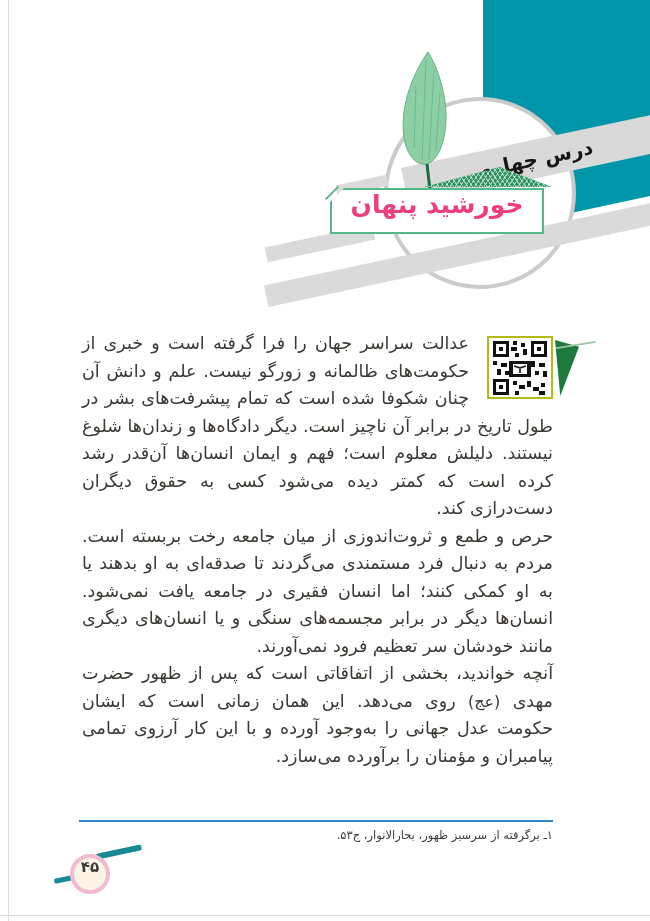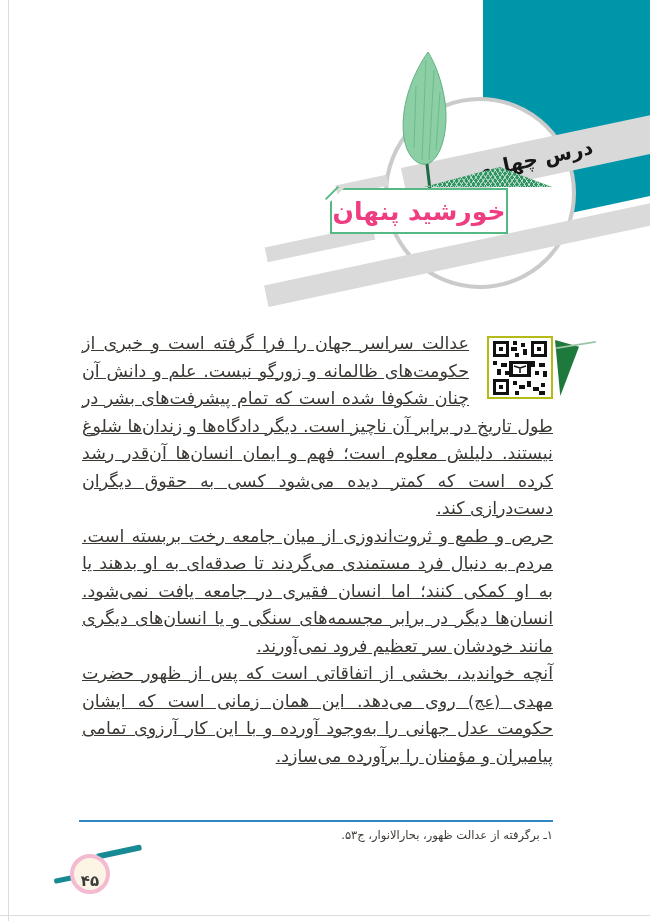--- a/index.html
+++ b/index.html
@@ -41,24 +41,24 @@
   .leaf-wrap{position:absolute; left:398px; top:52px; width:56px; height:138px; z-index:5;}
   .roof{
     position:absolute; left:424px; top:167px; width:128px; height:20px; z-index:6;
     background:
       repeating-linear-gradient(56deg,  rgba(255,255,255,.55) 0 1px, transparent 1px 4px),
       repeating-linear-gradient(-56deg, rgba(255,255,255,.55) 0 1px, transparent 1px 4px),
       #2f9461;
     clip-path:polygon(0 100%, 59% 0, 100% 100%);
   }
   .title-box{
-    position:absolute; left:330px; top:188px; width:178px; height:46px; z-index:7;
+    position:absolute; left:330px; top:188px; width:214px; height:46px; z-index:7;
     background:#ffffff; border:2px solid #56b884; box-sizing:border-box;
     clip-path:polygon(14px 0, 100% 0, 100% 100%, 0 100%, 0 14px);
-    display:flex; align-items:center; justify-content:center;
+    display:flex; justify-content:center;
   }
   .title-box span{ color:#ee3d80; font-weight:bold; font-size:25px; white-space:nowrap;}
   .title-corner{
     position:absolute; left:323px; top:192px; width:18px; height:2px;
     background:#56b884; transform:rotate(-45deg); z-index:7;
   }
 
   
   .qr-box{
     position:absolute; left:487px; top:336px; width:66px; height:63px; z-index:8;
@@ -74,21 +74,21 @@
     background:#9dc3a6; transform:rotate(-9deg); z-index:8;
   }
 
   
   .body-text{
     position:absolute; left:82px; top:330px; width:471px; z-index:9;
     direction:rtl; text-align:justify;
     color:#3b3733; font-size:17.5px; line-height:27.5px;
   }
   .qr-spacer{ float:right; width:84px; height:80px; }
-  .body-text p{margin:0; padding:0;text-decoration:underline;}
+  .body-text p{margin:0; padding:0;}
   .body-text sup{font-size:11px; line-height:0;}
   .honorific{font-size:16px; color:#3b3733;}
 
   
   .foot-rule{
     position:absolute; left:79px; top:820px; width:474px; height:2px;
     background:#2e86c5; z-index:9;
   }
   .footnote{
     position:absolute; left:79px; top:828px; width:474px; z-index:9;
@@ -100,21 +100,21 @@
     position:absolute; left:96px; top:849px; width:46px; height:6px;
     background:#188a93; transform:rotate(-12deg); border-radius:2px; z-index:10;
   }
   .dash-short{
     position:absolute; left:54px; top:877px; width:19px; height:5px;
     background:#188a93; transform:rotate(-12deg); border-radius:2px; z-index:10;
   }
   .page-badge{
     position:absolute; left:70px; top:854px; width:40px; height:40px; z-index:11;
     background:#fcf4e4; border:4px solid #f3bad2; border-radius:50%;
-    box-sizing:border-box; display:flex; align-items:flex-end; justify-content:center;
+    box-sizing:border-box; display:flex; align-items:flex-start; justify-content:center;
     color:#3c3c3c; font-weight:bold; font-size:15px;
   }
 </style>
 </head>
 <body>
 
 <div class="page">
 
   <div class="edge-left"></div>
   <div class="edge-bottom"></div>
@@ -191,21 +191,21 @@
   <div class="flag-line"></div>
 
   <div class="body-text">
     <div class="qr-spacer"></div>
     <p>عدالت سراسر جهان را فرا گرفته است و خبری از حکومت‌های ظالمانه و زورگو نیست. علم و دانش آن چنان شکوفا شده است که تمام پیشرفت‌های بشر در طول تاریخ در برابر آن ناچیز است. دیگر دادگاه‌ها و زندان‌ها شلوغ نیستند. دلیلش معلوم است؛ فهم و ایمان انسان‌ها آن‌قدر رشد کرده است که کمتر دیده می‌شود کسی به حقوق دیگران دست‌درازی کند.</p>
     <p>حرص و طمع و ثروت‌اندوزی از میان جامعه رخت بربسته است. مردم به دنبال فرد مستمندی می‌گردند تا صدقه‌ای به او بدهند یا به او کمکی کنند؛ اما انسان فقیری در جامعه یافت نمی‌شود. انسان‌ها دیگر در برابر مجسمه‌های سنگی و یا انسان‌های دیگری مانند خودشان سر تعظیم فرود نمی‌آورند.</p>
     <p><span>آنچه خواندید، بخشی از اتفاقاتی است که پس از ظهور حضرت مهدی </span><span class="honorific">(عج)</span><span> روی می‌دهد. این همان زمانی است که ایشان حکومت عدل جهانی را به‌وجود آورده و با این کار آرزوی تمامی پیامبران و مؤمنان را برآورده می‌سازد.</span></p>
   </div>
 
   <div class="foot-rule"></div>
-  <div class="footnote">۱ـ برگرفته از عدالت ظهور، بحارالانوار، ج۵۳.</div>
+  <div class="footnote">۱ـ برگرفته از سرسبز ظهور، بحارالانوار، ج۵۳.</div>
 
   <div class="dash-long"></div>
   <div class="dash-short"></div>
   <div class="page-badge">
     <span>۴۵</span>
   </div>
 
 </div>
 
 </body></html>

